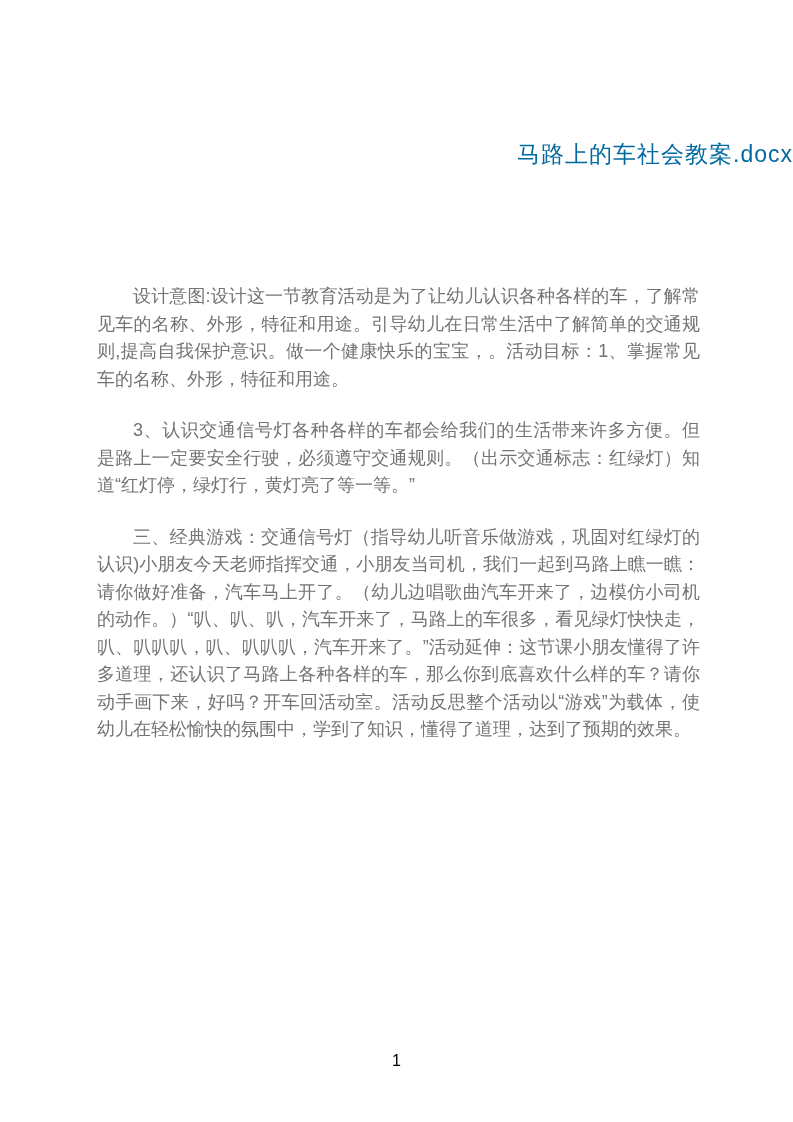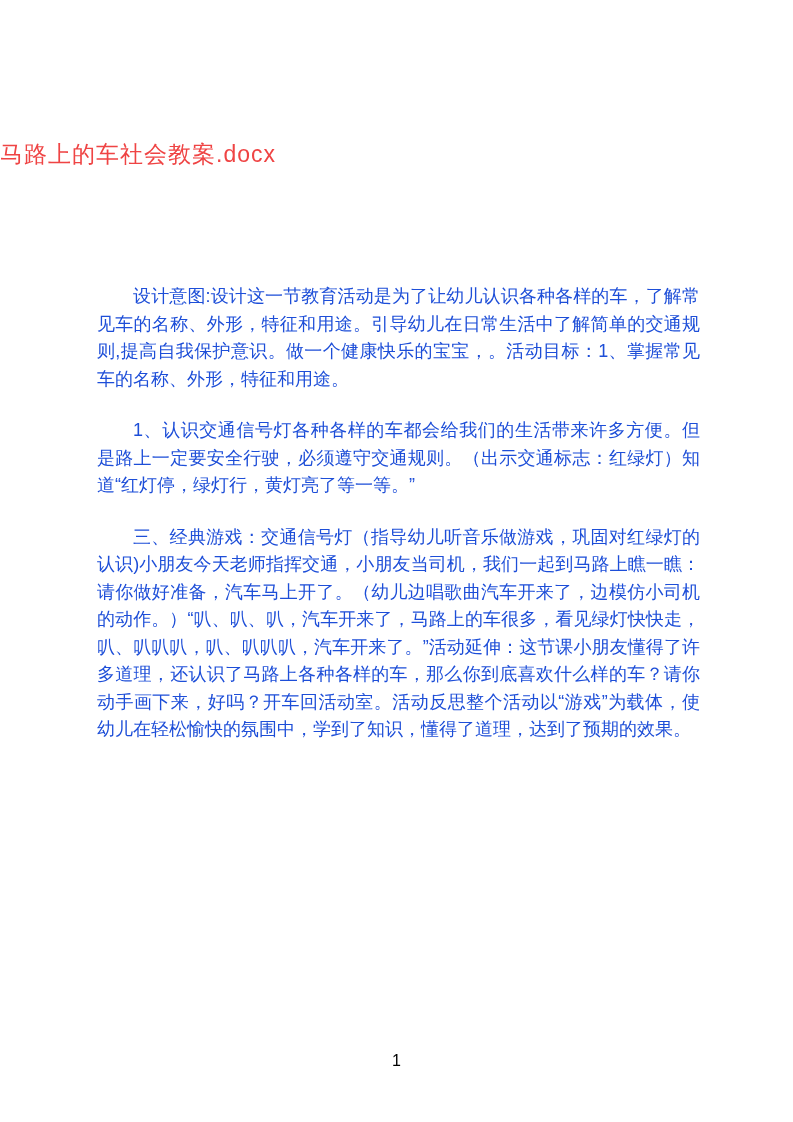--- a/index.html
+++ b/index.html
@@ -15,58 +15,58 @@
     overflow: hidden;
     font-family: "Liberation Sans", "DejaVu Sans", sans-serif;
     color: #000000;
   }
   .doc-title {
     position: absolute;
     top: 139px;
     left: 0;
     width: 100%;
     margin: 0;
-    text-align: left;
+    text-align: right;
     font-size: 23px;
     font-weight: 500;
     letter-spacing: 1px;
-    color: #ef4444;
+    color: #0369a1;
   }
   .doc-body {
     position: absolute;
     top: 283px;
     left: 97px;
     width: 606px;
   }
   .para {
     margin: 0 3px 24px 0;
     font-size: 18px;
     line-height: 27.5px;
     text-align: justify;
     text-justify: inter-ideograph;
     word-break: break-all;
     text-indent: 2em;
-    color: #1d4ed8;
+    color: #737373;
   }
   .page-number {
     position: absolute;
     top: 1052px;
     left: 0;
     width: 100%;
     text-align: center;
     font-size: 16px;
     color: #000000;
   }
 </style>
 </head>
 <body>
 
 <div class="page">
   <h1 class="doc-title">马路上的车社会教案.docx</h1>
 
   <div class="doc-body">
     <p class="para">设计意图:设计这一节教育活动是为了让幼儿认识各种各样的车，了解常见车的名称、外形，特征和用途。引导幼儿在日常生活中了解简单的交通规则,提高自我保护意识。做一个健康快乐的宝宝，。活动目标：1、掌握常见车的名称、外形，特征和用途。</p>
-    <p class="para">1、认识交通信号灯各种各样的车都会给我们的生活带来许多方便。但是路上一定要安全行驶，必须遵守交通规则。（出示交通标志：红绿灯）知道“红灯停，绿灯行，黄灯亮了等一等。”</p>
+    <p class="para">3、认识交通信号灯各种各样的车都会给我们的生活带来许多方便。但是路上一定要安全行驶，必须遵守交通规则。（出示交通标志：红绿灯）知道“红灯停，绿灯行，黄灯亮了等一等。”</p>
     <p class="para">三、经典游戏：交通信号灯（指导幼儿听音乐做游戏，巩固对红绿灯的认识)小朋友今天老师指挥交通，小朋友当司机，我们一起到马路上瞧一瞧：请你做好准备，汽车马上开了。（幼儿边唱歌曲汽车开来了，边模仿小司机的动作。）“叭、叭、叭，汽车开来了，马路上的车很多，看见绿灯快快走，叭、叭叭叭，叭、叭叭叭，汽车开来了。”活动延伸：这节课小朋友懂得了许多道理，还认识了马路上各种各样的车，那么你到底喜欢什么样的车？请你动手画下来，好吗？开车回活动室。活动反思整个活动以“游戏”为载体，使幼儿在轻松愉快的氛围中，学到了知识，懂得了道理，达到了预期的效果。</p>
   </div>
 
   <div class="page-number">1</div>
 </div>
 
 </body></html>

